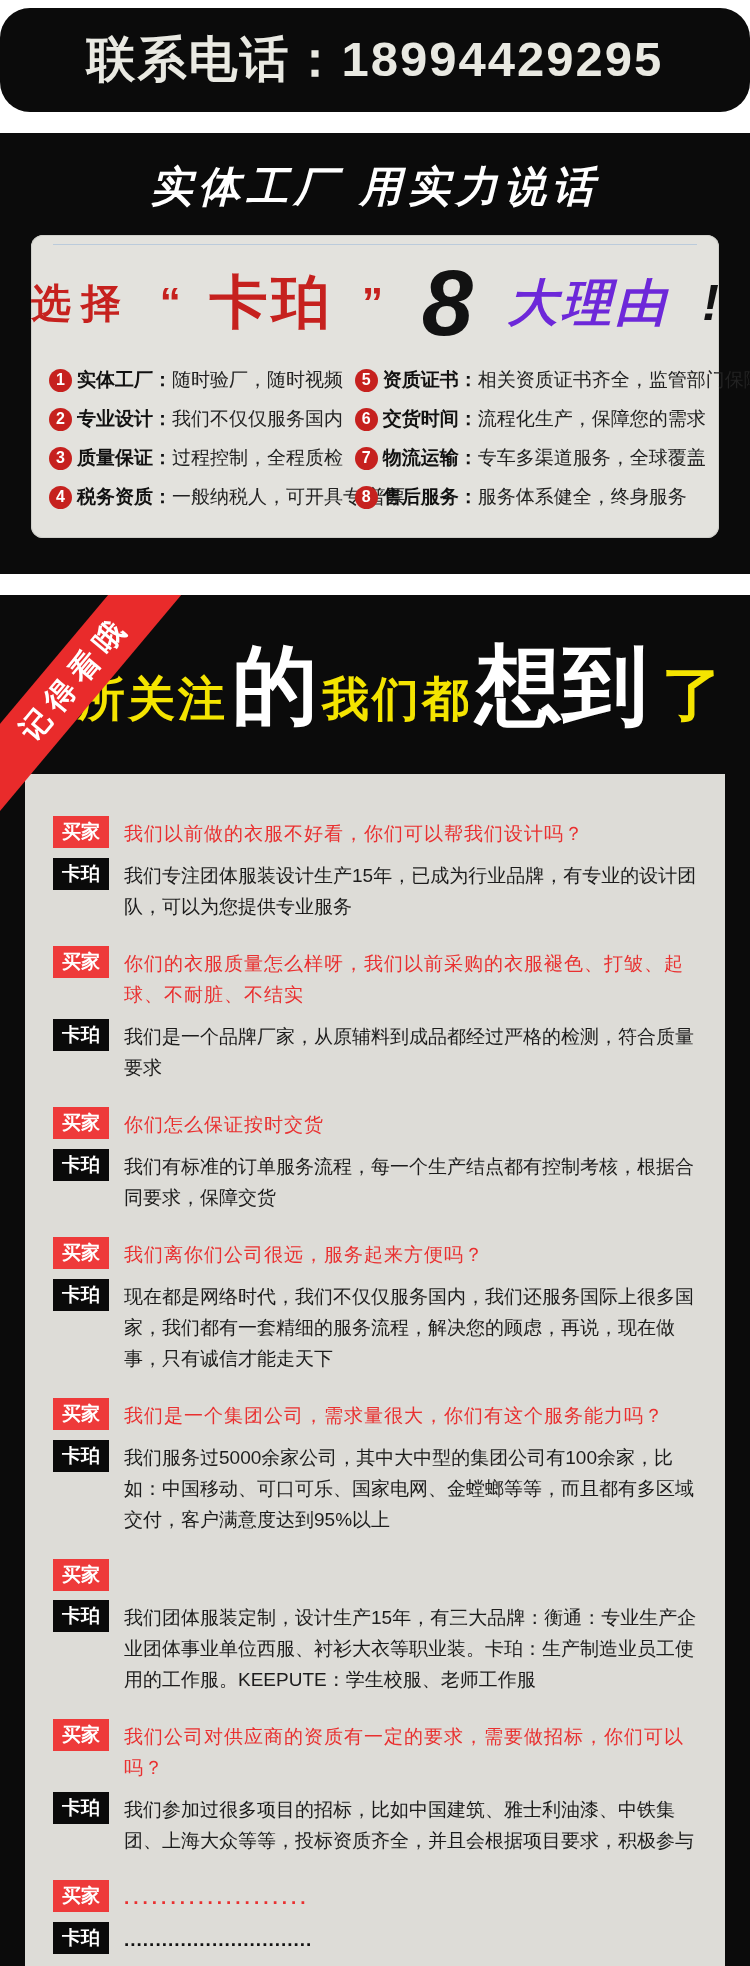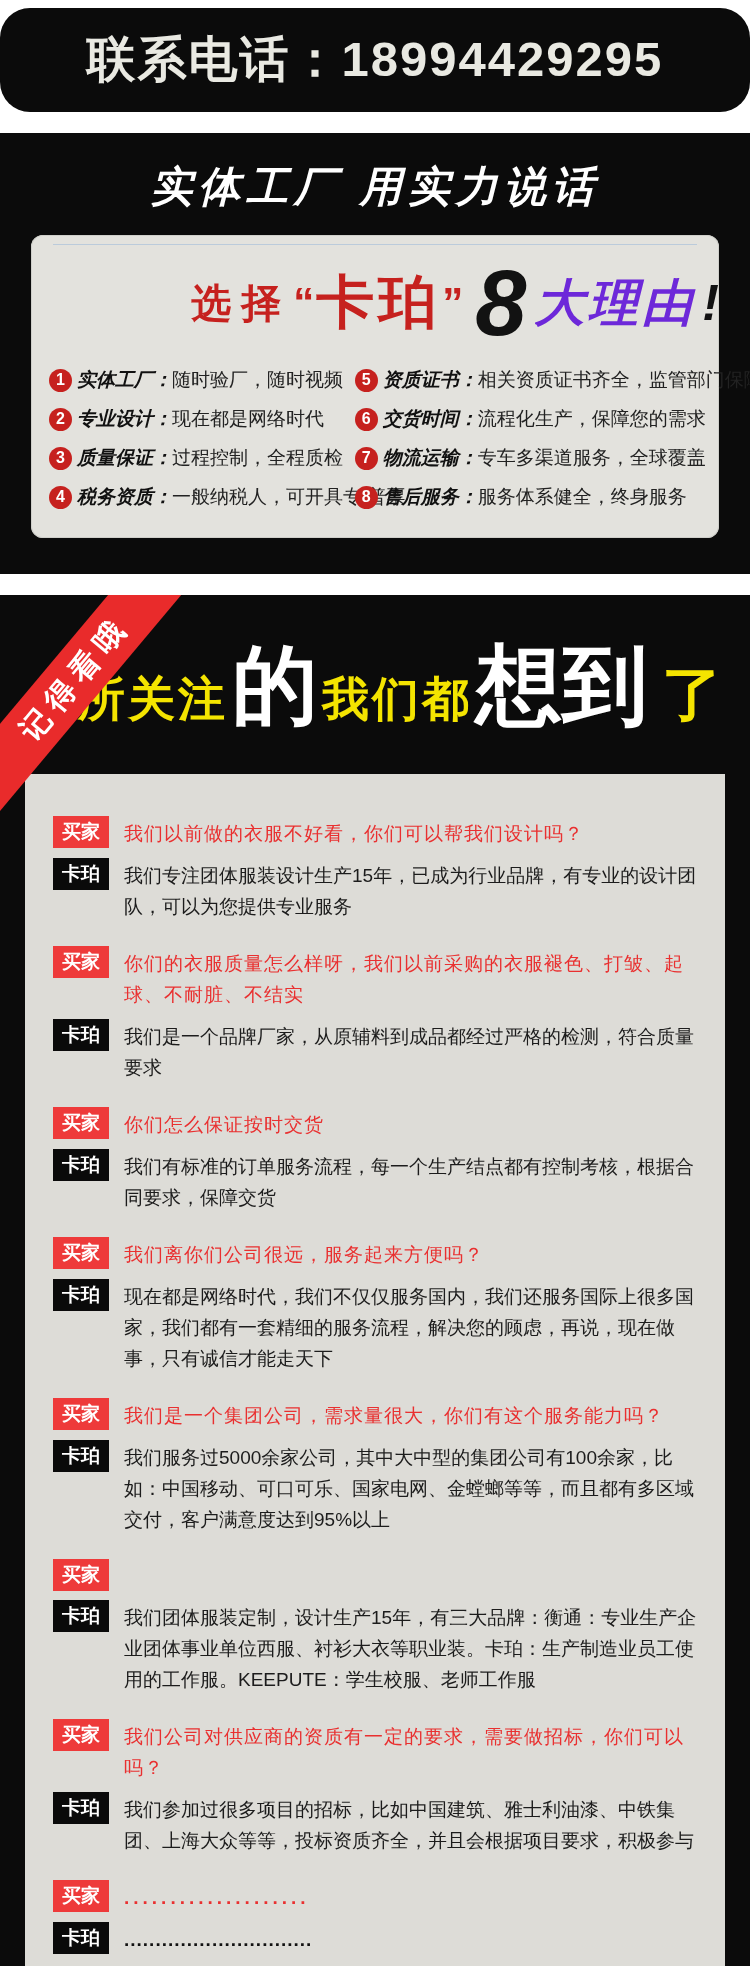--- a/index.html
+++ b/index.html
@@ -23,42 +23,42 @@
   }
   .reasons-card {
     width:688px; margin:0 auto; background:#e3e2dd; border-radius:12px;
     padding:16px 0 28px; position:relative; box-shadow:0 0 0 1px #cfcfca inset;
   }
   .reasons-card::before {
     content:""; position:absolute; top:9px; left:22px; right:22px; height:1px;
     background:#a9c2da; opacity:.7;
   }
   .reasons-title {
-    display:flex; align-items:center; justify-content:flex-end; margin-top:6px; white-space:nowrap;
+    display:flex; align-items:center; justify-content:space-between; margin-top:6px; white-space:nowrap;
   }
   .t-choose { color:#c6211e; font-size:40px; font-weight:900; letter-spacing:10px; }
   .t-quote  { color:#c6211e; font-size:42px; font-weight:900; margin:0 2px; }
   .t-brand  { color:#c6211e; font-size:58px; font-weight:900; letter-spacing:4px; }
   .t-num    { color:#121212; font-size:92px; font-weight:900; font-style:italic; margin:0 8px 0 10px; line-height:1; }
   .t-suffix { color:#6d28d9; font-size:50px; font-weight:900; font-style:italic; letter-spacing:4px; }
   .t-bang   { color:#121212; font-size:50px; font-weight:900; font-style:italic; margin-left:6px; }
 
   .reasons-grid {
     margin:18px 14px 0 18px;
     display:grid; grid-auto-flow:column;
     grid-template-rows:repeat(4,auto); grid-template-columns:46% 54%;
     row-gap:13px; column-gap:4px;
   }
   .reason { display:flex; align-items:center; white-space:nowrap; }
   .num-badge {
     flex:0 0 auto; width:23px; height:23px; border-radius:50%;
     background:#c6211e; color:#ffffff; display:flex; align-items:center; justify-content:center;
     font-size:16px; font-weight:bold; margin-right:5px;
   }
-  .reason-label { color:#111111; font-size:19px; font-weight:bold;font-style:italic; }
+  .reason-label { color:#111111; font-size:19px; font-weight:bold; }
   .reason-desc  { color:#222222; font-size:19px; font-weight:500; }
 
   
   .qa-section { margin-top:21px; background:#0b0b0b; position:relative; overflow:hidden; padding-bottom:42px; }
   .ribbon {
     position:absolute; top:55px; left:-75px; width:300px; height:56px;
     background:#e92b2b; transform:rotate(-50deg);
     display:flex; align-items:center; justify-content:center;
   }
   .ribbon span { color:#ffffff; font-size:30px; font-weight:900; letter-spacing:8px; }
@@ -114,21 +114,21 @@
 
       <div class="reasons-grid">
         <div class="reason">
           <span class="num-badge">1</span>
           <span class="reason-label">实体工厂：</span>
           <span class="reason-desc">随时验厂，随时视频</span>
         </div>
         <div class="reason">
           <span class="num-badge">2</span>
           <span class="reason-label">专业设计：</span>
-          <span class="reason-desc">现在都是网络时代</span>
+          <span class="reason-desc">我们不仅仅服务国内</span>
         </div>
         <div class="reason">
           <span class="num-badge">3</span>
           <span class="reason-label">质量保证：</span>
           <span class="reason-desc">过程控制，全程质检</span>
         </div>
         <div class="reason">
           <span class="num-badge">4</span>
           <span class="reason-label">税务资质：</span>
           <span class="reason-desc">一般纳税人，可开具专/普票</span>

